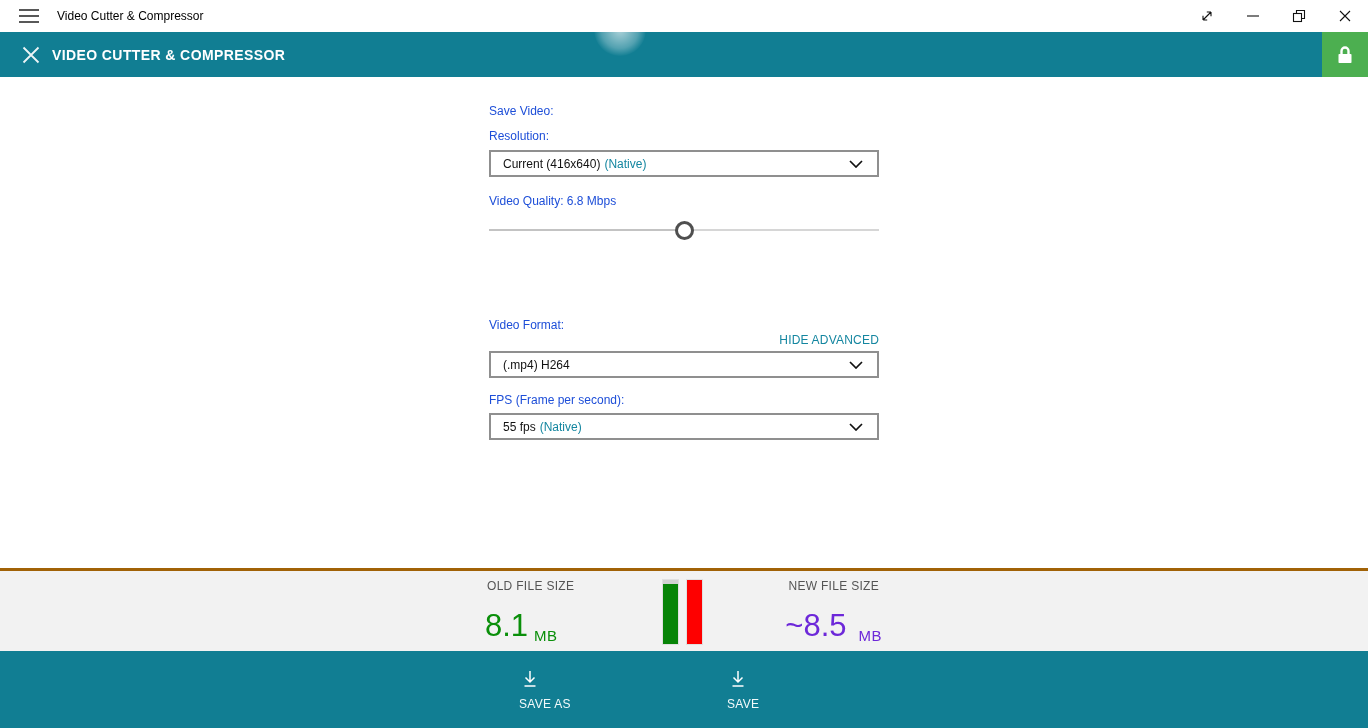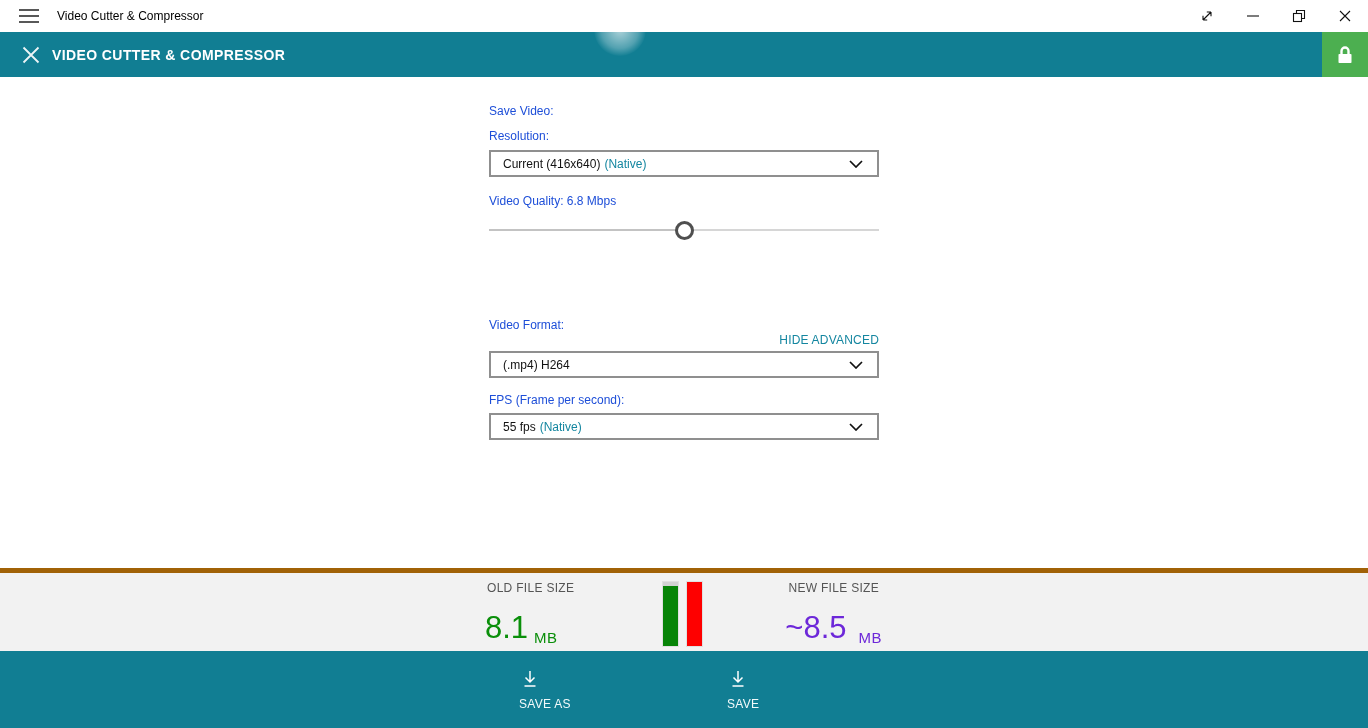--- a/index.html
+++ b/index.html
@@ -44,21 +44,21 @@
   .slider-track-fill { position:absolute; left:0; top:8px; width:50%; height:2px; background:#c3c3c3; }
   .slider-thumb { position:absolute; top:0; left:50%; margin-left:-9.5px; width:19px; height:19px;
                   border-radius:50%; background:#fff; border:3px solid #4f4f4f; cursor:grab; }
   .tick-row { position:absolute; left:0; top:179px; width:390px; display:flex;
               justify-content:space-between; font-size:12px; color:#555; }
   .adv-link { position:absolute; right:0; top:211px; font-size:12px; color:#1486a0;
               letter-spacing:0.2px; cursor:pointer;margin-top:45px; }
 
   
   .summary { position:absolute; top:568px; left:0; width:100%; height:85px; background:#f2f2f2;
-             border-top:5px solid #a16207; }
+             border-top:3px solid #a16207; }
   .size-label { position:absolute; top:8px; font-size:12px; color:#555; letter-spacing:0.3px; }
   .old-label { left:487px; } .new-label { right:489px; }
   .size-value { position:absolute; top:37px; display:flex; align-items:flex-end; }
   .old-value { left:485px; gap:6px; color:#0a8f0a; }
   .new-value { right:486px; gap:12px; color:#6d28d9; }
   .size-num { font-size:31px; }
   .size-unit { font-size:15px; letter-spacing:0.5px; }
   .bars { position:absolute; left:663px; top:9px; width:39px; height:64px; }
   .bar-track { position:absolute; top:0; width:15px; height:64px; background:#d2d2d2;
                outline:1px solid #e0e0e0; }

